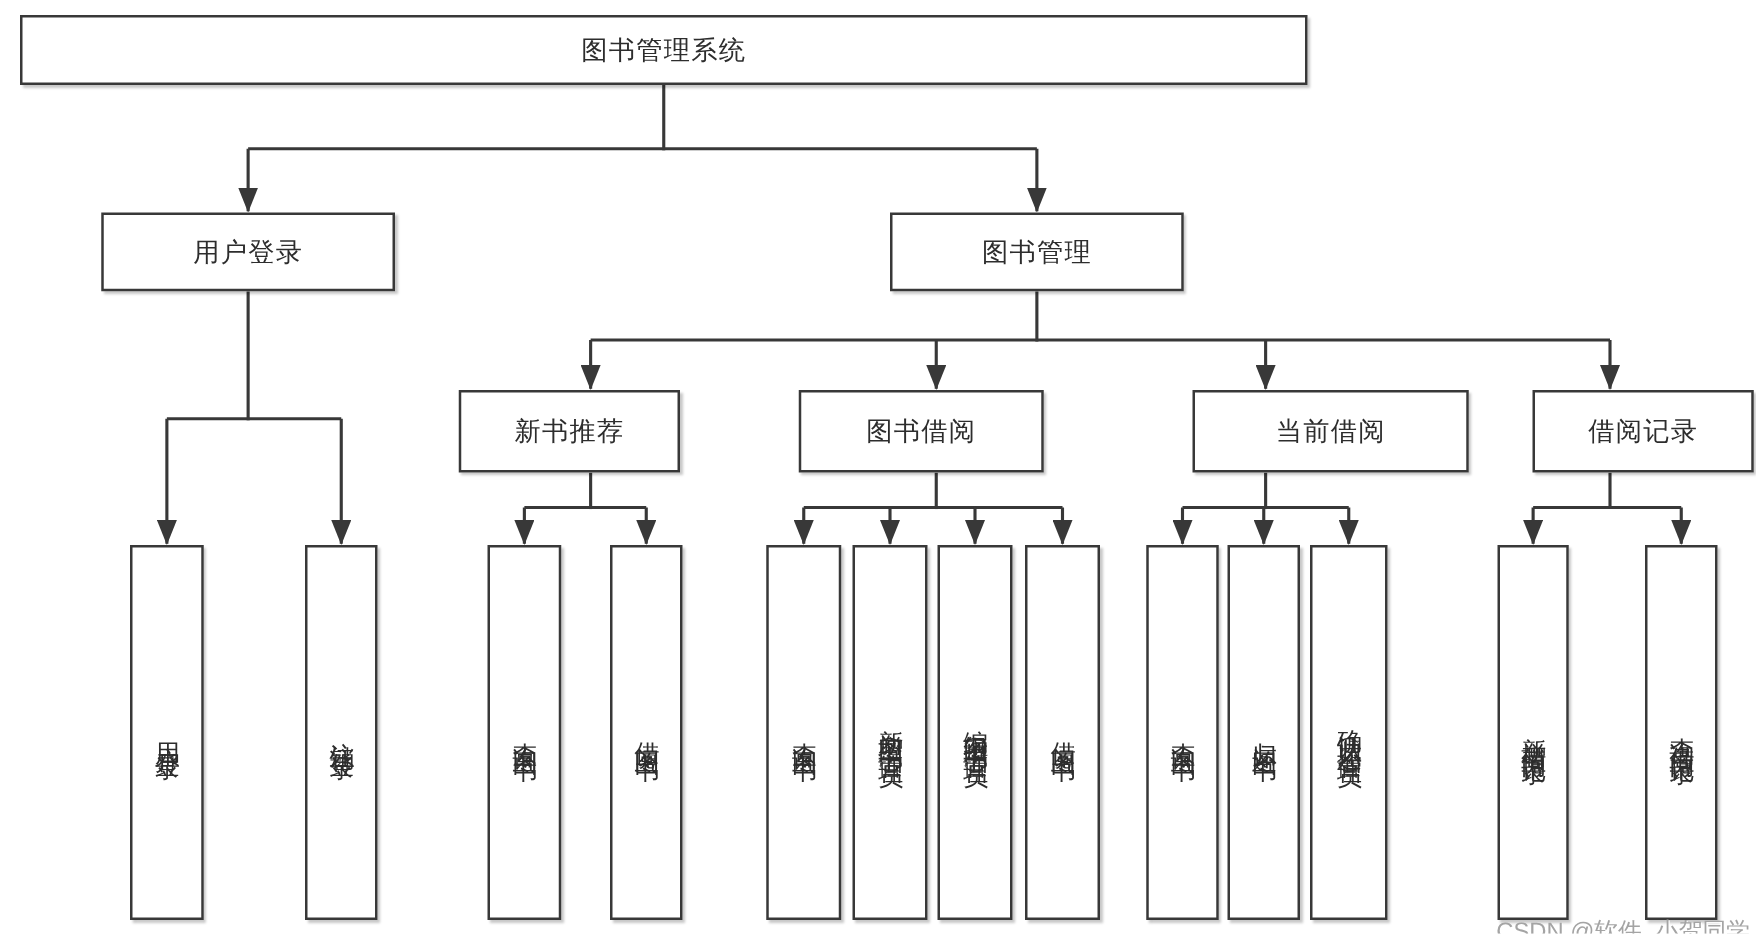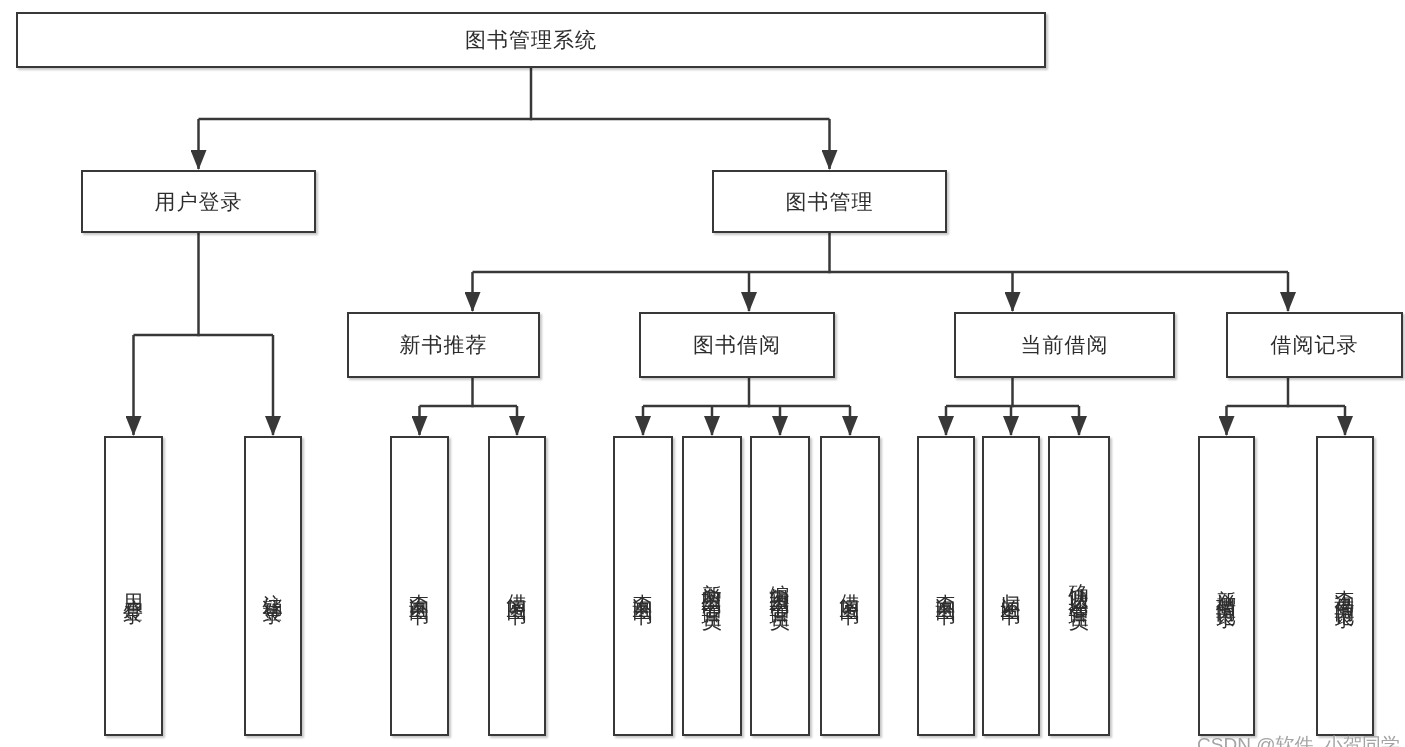--- a/index.html
+++ b/index.html
@@ -97,21 +97,21 @@
   <div class="watermark">CSDN @软件_小贺同学</div>
 <div class="node h" style="left: 16px; top: 12px; width: 1030px; height: 56px;">
       <span class="lbl">图书管理系统</span>
     </div>
     <div class="node h" style="left: 81px; top: 170px; width: 235px; height: 63px;">
       <span class="lbl">用户登录</span>
     </div>
     <div class="node h" style="left: 712px; top: 170px; width: 235px; height: 63px;">
       <span class="lbl">图书管理</span>
     </div>
-    <div class="node h" style="left: 347px; top: 312px; width: 193px; height: 66px;">
+    <div class="node h" style="left: 367px; top: 312px; width: 177px; height: 66px;">
       <span class="lbl">新书推荐</span>
     </div>
     <div class="node h" style="left: 639px; top: 312px; width: 196px; height: 66px;">
       <span class="lbl">图书借阅</span>
     </div>
     <div class="node h" style="left: 954px; top: 312px; width: 221px; height: 66px;">
       <span class="lbl">当前借阅</span>
     </div>
     <div class="node h" style="left: 1178px; top: 312px; width: 177px; height: 66px; margin-left: 48px;">
       <span class="lbl">借阅记录</span>

